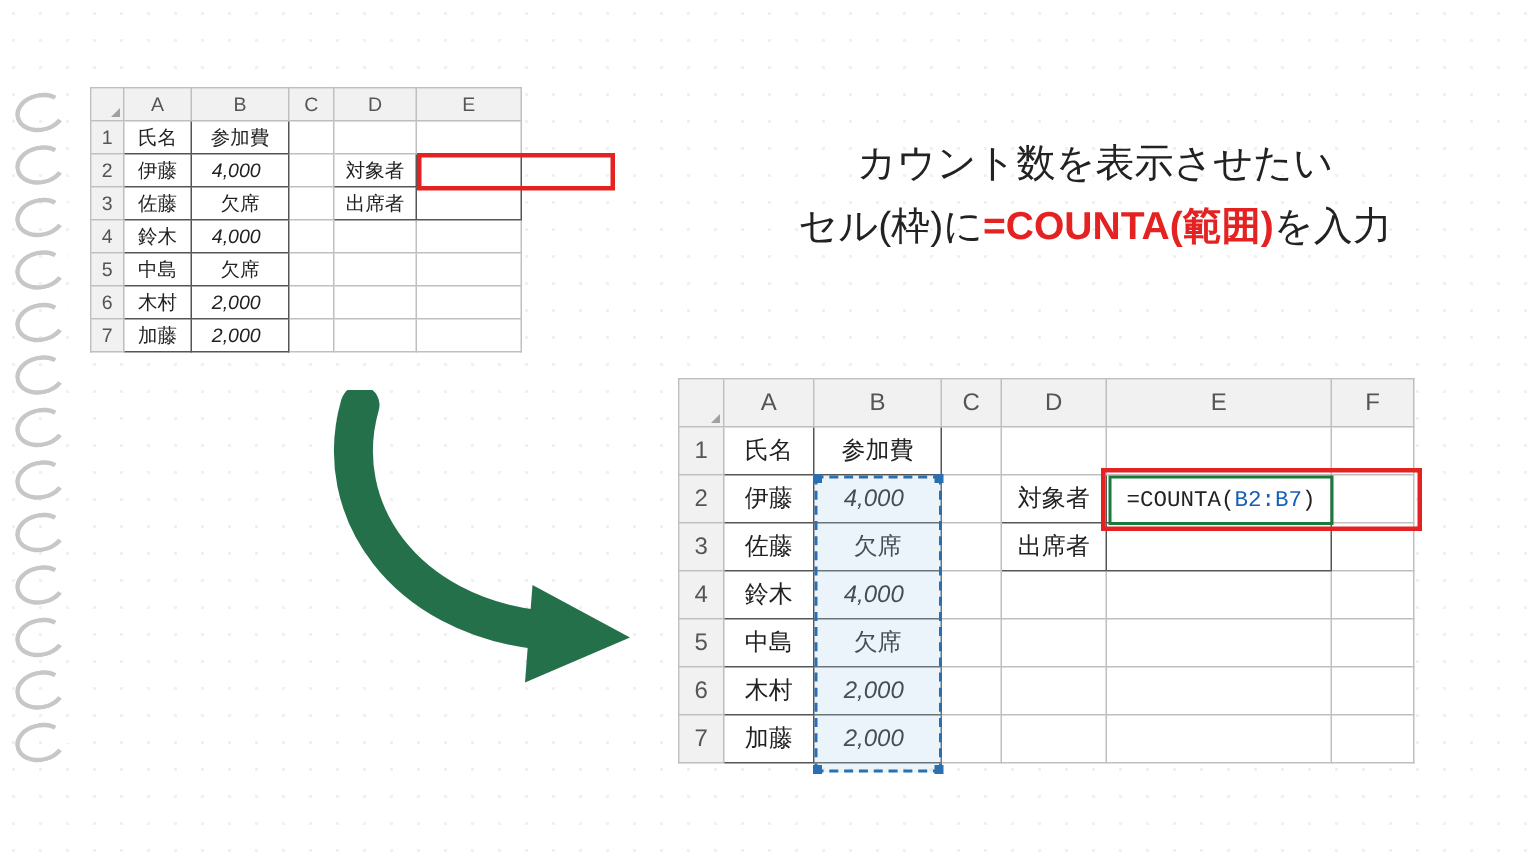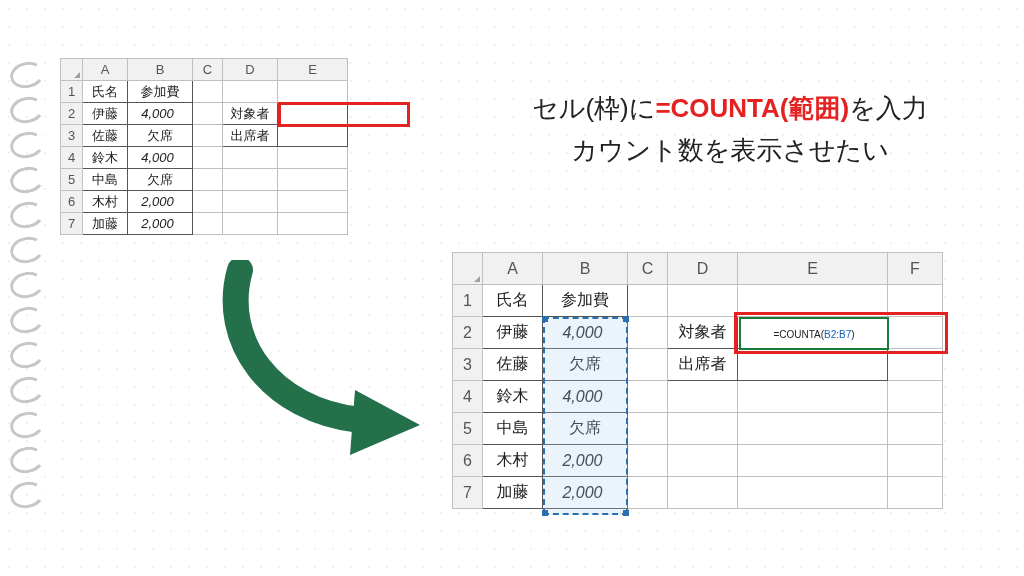--- a/index.html
+++ b/index.html
@@ -137,21 +137,21 @@
     left: 460px;
     top: 88px;
     font-size: 26px;
     color: #222;
     line-height: 1.6;
     text-align: center;
     width: 540px;
   }
   .instruction .red { color: #e52222; font-weight: bold; }
 
-  .formula-text { font-family: Liberation Sans, sans-serif; font-size: 10px; }
+  .formula-text { font-family: Liberation Mono, monospace; font-size: 15px; }
   .formula-text .ref { color: #1560b8; }
 </style>
 </head>
 <body>
 
 <div class="bg-grid"></div>
 
 <div class="spiral">
   <div class="ring"></div>
     <div class="ring"></div>
@@ -234,24 +234,24 @@
     <td></td>
           <td></td>
           <td></td>
   </tr>
 </tbody>
     </table>
 <div class="redbox" style="left:218px; top:44px; width:132px; height:25px;"></div>
 </div>
 
 <div class="instruction">
+  <div>カウント数を表示させたい</div>
   <div>
     <span>セル(枠)に</span><span class="red">=COUNTA(範囲)</span><span>を入力</span>
   </div>
-  <div>カウント数を表示させたい</div>
 </div>
 
 <svg class="arrow" width="230" height="200" viewBox="0 0 230 200">
   <path d="M 30 10 C 10 80, 60 150, 150 160" stroke="#24704a" stroke-width="26" fill="none" stroke-linecap="round"></path>
   <polygon points="145,130 210,165 140,195" fill="#24704a"></polygon>
 </svg>
 
 <div id="sheet2" class="container">
 <table class="sheet big">
   <tbody>

